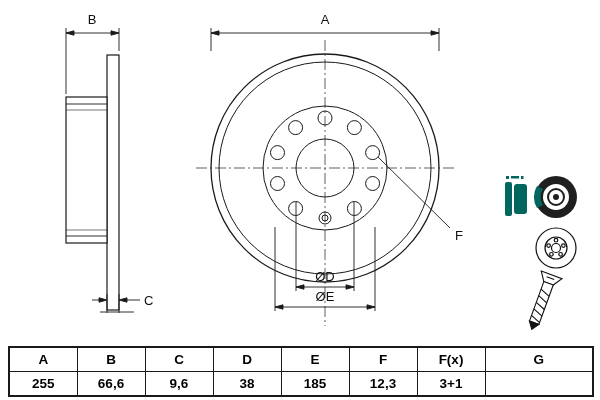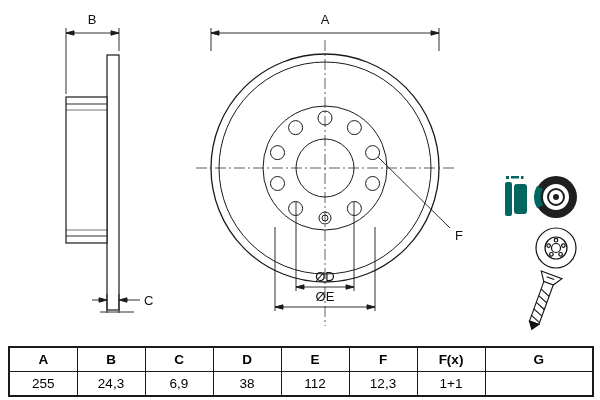--- a/index.html
+++ b/index.html
@@ -39,21 +39,21 @@
     font-size: 13.5px;
     padding: 2px 0 3px 0;
     height: 18px;
     white-space: nowrap;
     overflow: hidden;
   }
   table.spec {
     border: 2px solid #1a1a1a;
   }
   table.spec th { font-weight: bold; }
-  table.spec td { font-weight: normal; }
+  table.spec td { font-weight: bold; }
 </style>
 </head>
 <body>
 
 <div class="page">
 
   <div class="drawing-wrap">
     <svg width="600" height="344" viewBox="0 0 600 344">
 
       <g stroke="#1a1a1a" stroke-width="1.2" fill="#ffffff">
@@ -206,24 +206,24 @@
       <th>B</th>
       <th>C</th>
       <th>D</th>
       <th>E</th>
       <th>F</th>
       <th>F(x)</th>
       <th>G</th>
     </tr>
     <tr>
       <td>255</td>
-      <td>24,3</td>
-      <td>6,9</td>
+      <td>66,6</td>
+      <td>9,6</td>
       <td>38</td>
-      <td>112</td>
+      <td>185</td>
       <td>12,3</td>
-      <td>1+1</td>
+      <td>3+1</td>
       <td></td>
     </tr>
   </tbody>
     </table>
 
 </div>
 
 </body></html>

